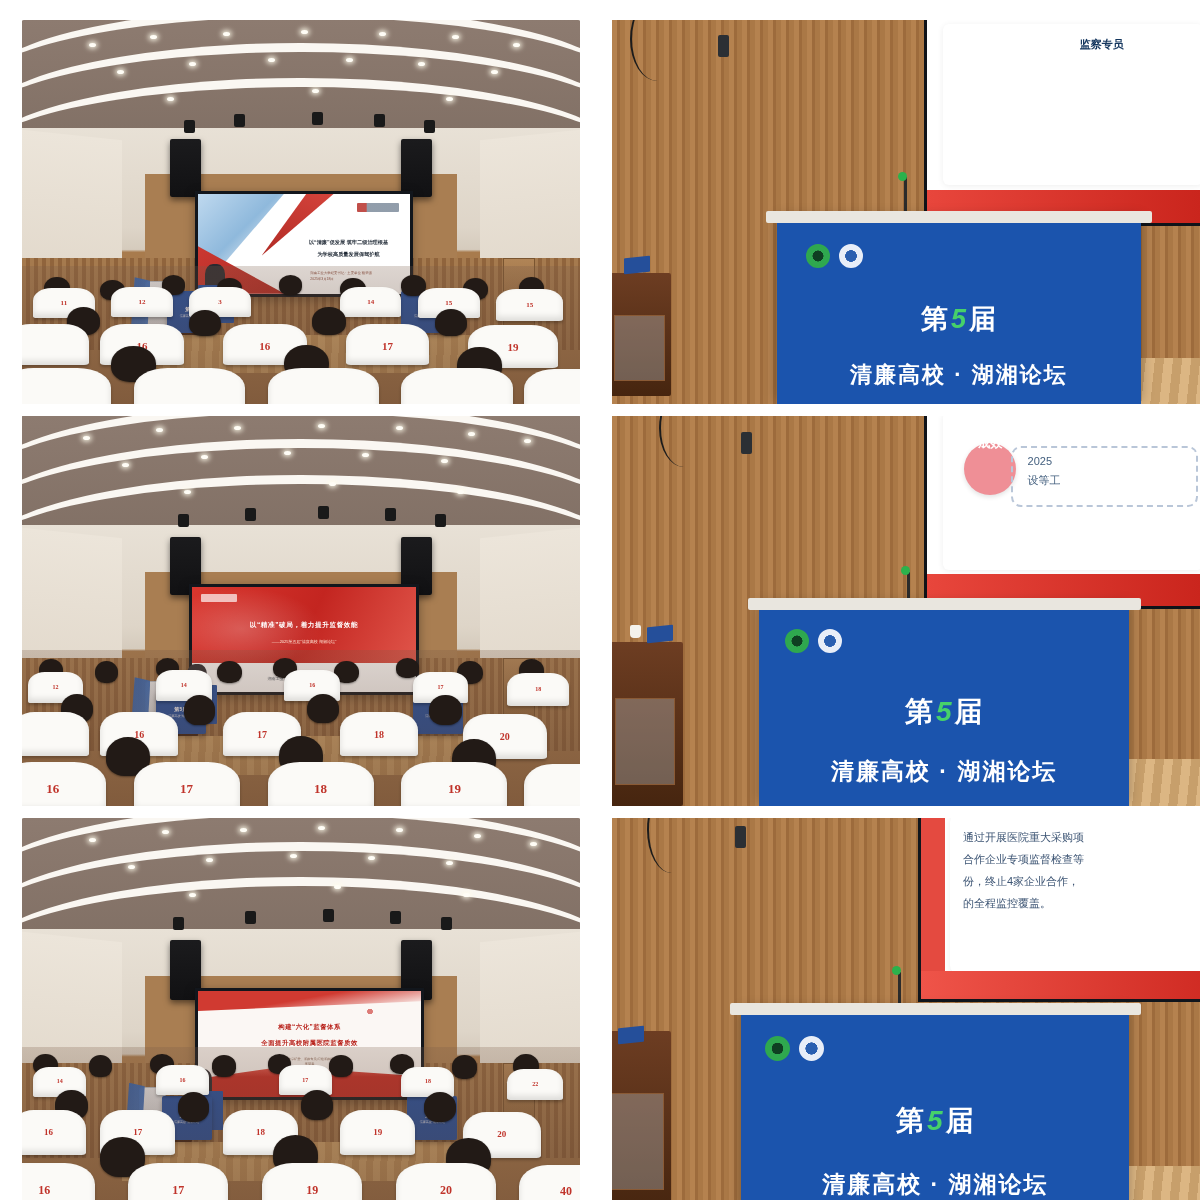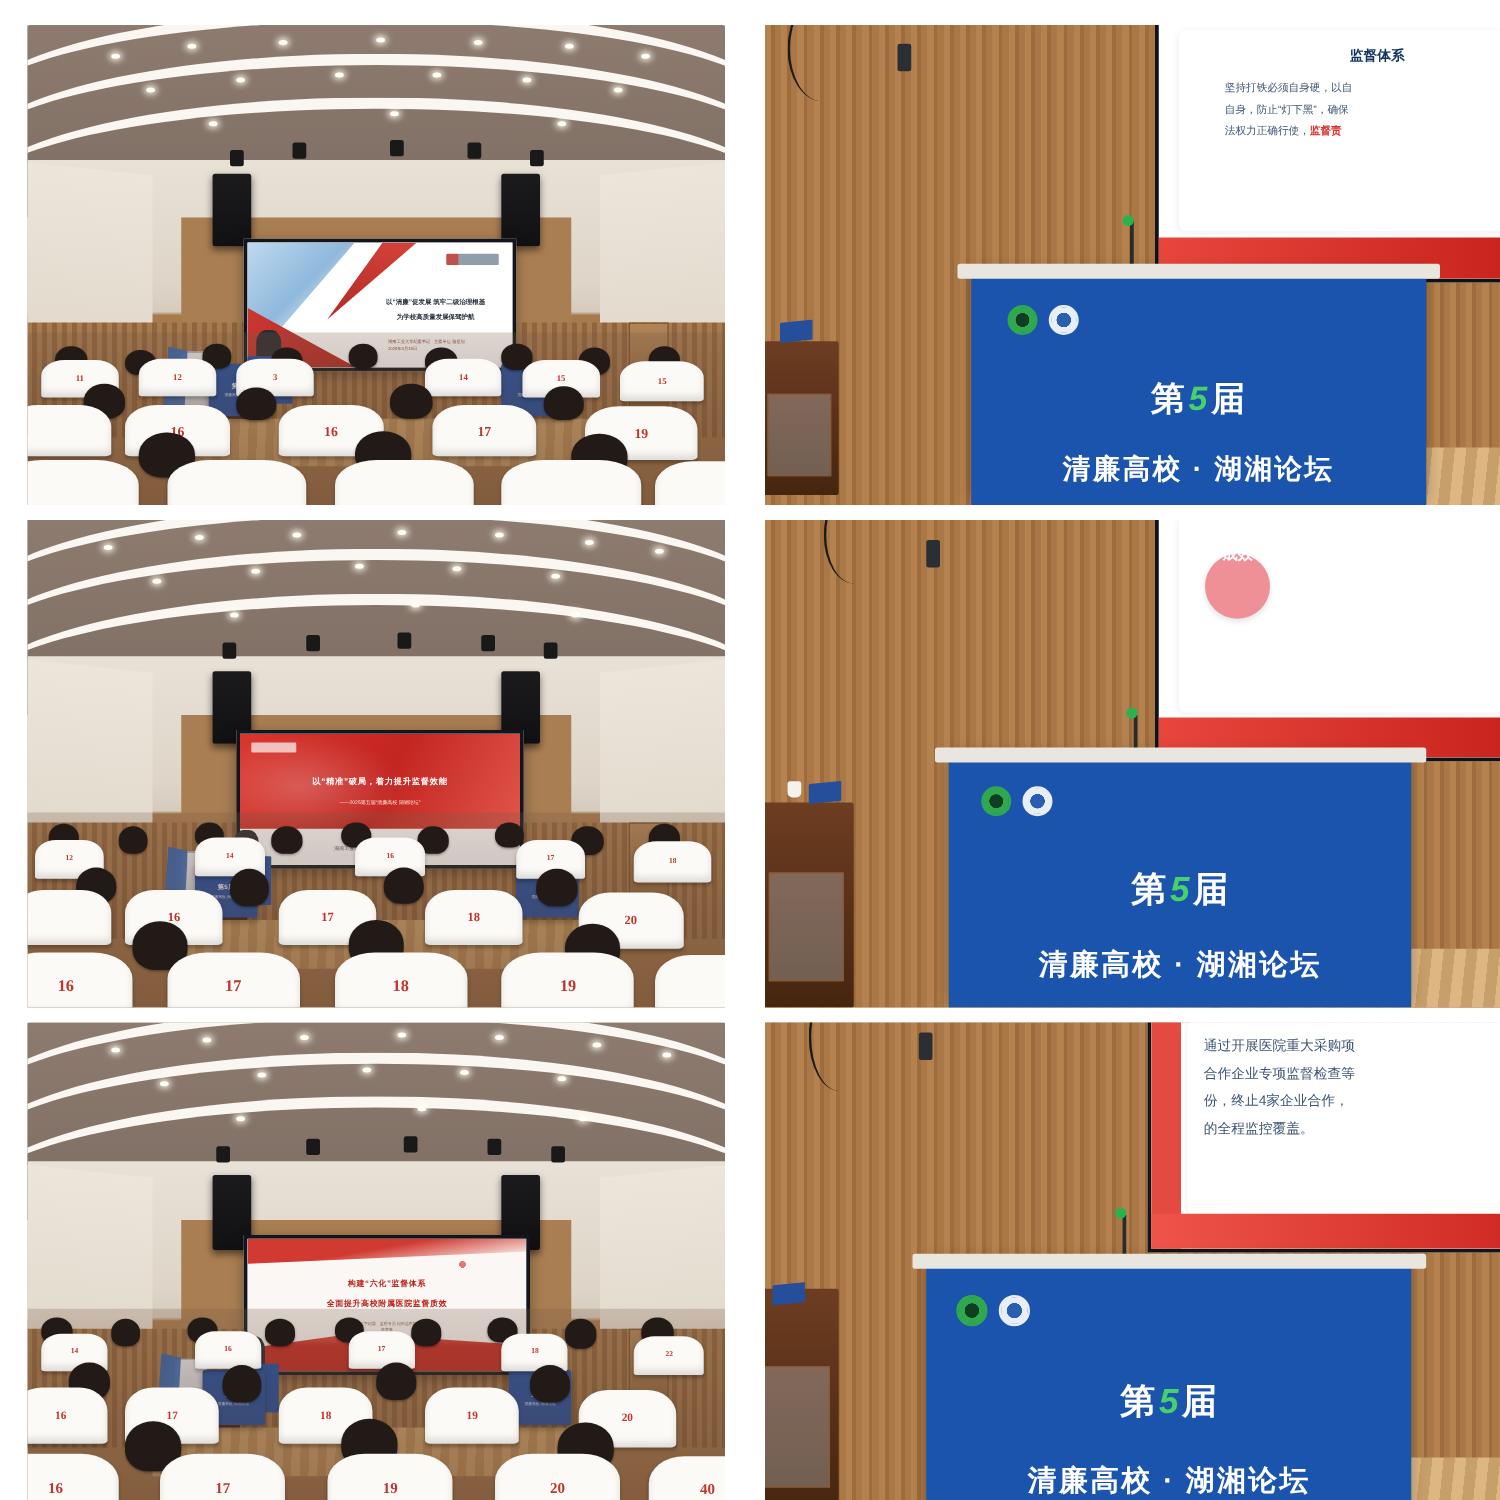--- a/index.html
+++ b/index.html
@@ -475,26 +475,21 @@
 
   <div class="photo pod">
     <div class="woodbg"></div>
     <div class="woodbg-r"></div>
     <div class="floor"></div>
     <div class="wallbox" style="left:18%;top:4%"></div>
     <div class="cable" style="left:3%;top:-6%;width:9%;height:22%"></div>
 
     <div class="screen2">
       <div class="slidecard">
-        <div class="sl-title" style="font-size:11px">监督体系</div>
-        <div class="sl-body" style="font-size:8.5px">
-          <div>坚持打铁必须自身硬，以自</div>
-          <div>自身，防止“灯下黑”，确保</div>
-          <div>法权力正确行使，<span class="sl-hl">监督责</span></div>
-        </div>
+        <div class="sl-title" style="font-size:11px">监察专员</div>
       </div>
       <div class="redstrip"></div>
     </div>
 
     <div class="sidecab" style="left:-1%;bottom:2%;width:11%;height:32%">
       <div class="glass"></div>
     </div>
     <div class="namecard" style="left:2%;bottom:34%"></div>
 
     <div class="person">
@@ -653,20 +648,24 @@
     <div class="woodbg-r"></div>
     <div class="floor"></div>
     <div class="wallbox" style="left:22%;top:4%"></div>
     <div class="cable" style="left:8%;top:-7%;width:8%;height:20%"></div>
 
     <div class="screen2" style="top:-4%;height:52%">
       <div class="slidecard">
         <div class="badge">
           <span style="font-size:12px">成效</span>
         </div>
+        <div class="dashbox">
+          <div class="dashline" style="top:12%;font-size:11px">2025</div>
+          <div class="dashline" style="top:44%;font-size:11px">设等工</div>
+        </div>
       </div>
       <div class="redstrip"></div>
     </div>
 
     <div class="sidecab" style="left:-1%;bottom:0;width:13%;height:42%">
       <div class="glass"></div>
     </div>
     <div class="cup" style="left:3%;bottom:43%"></div>
     <div class="namecard" style="left:6%;bottom:42%"></div>
 

